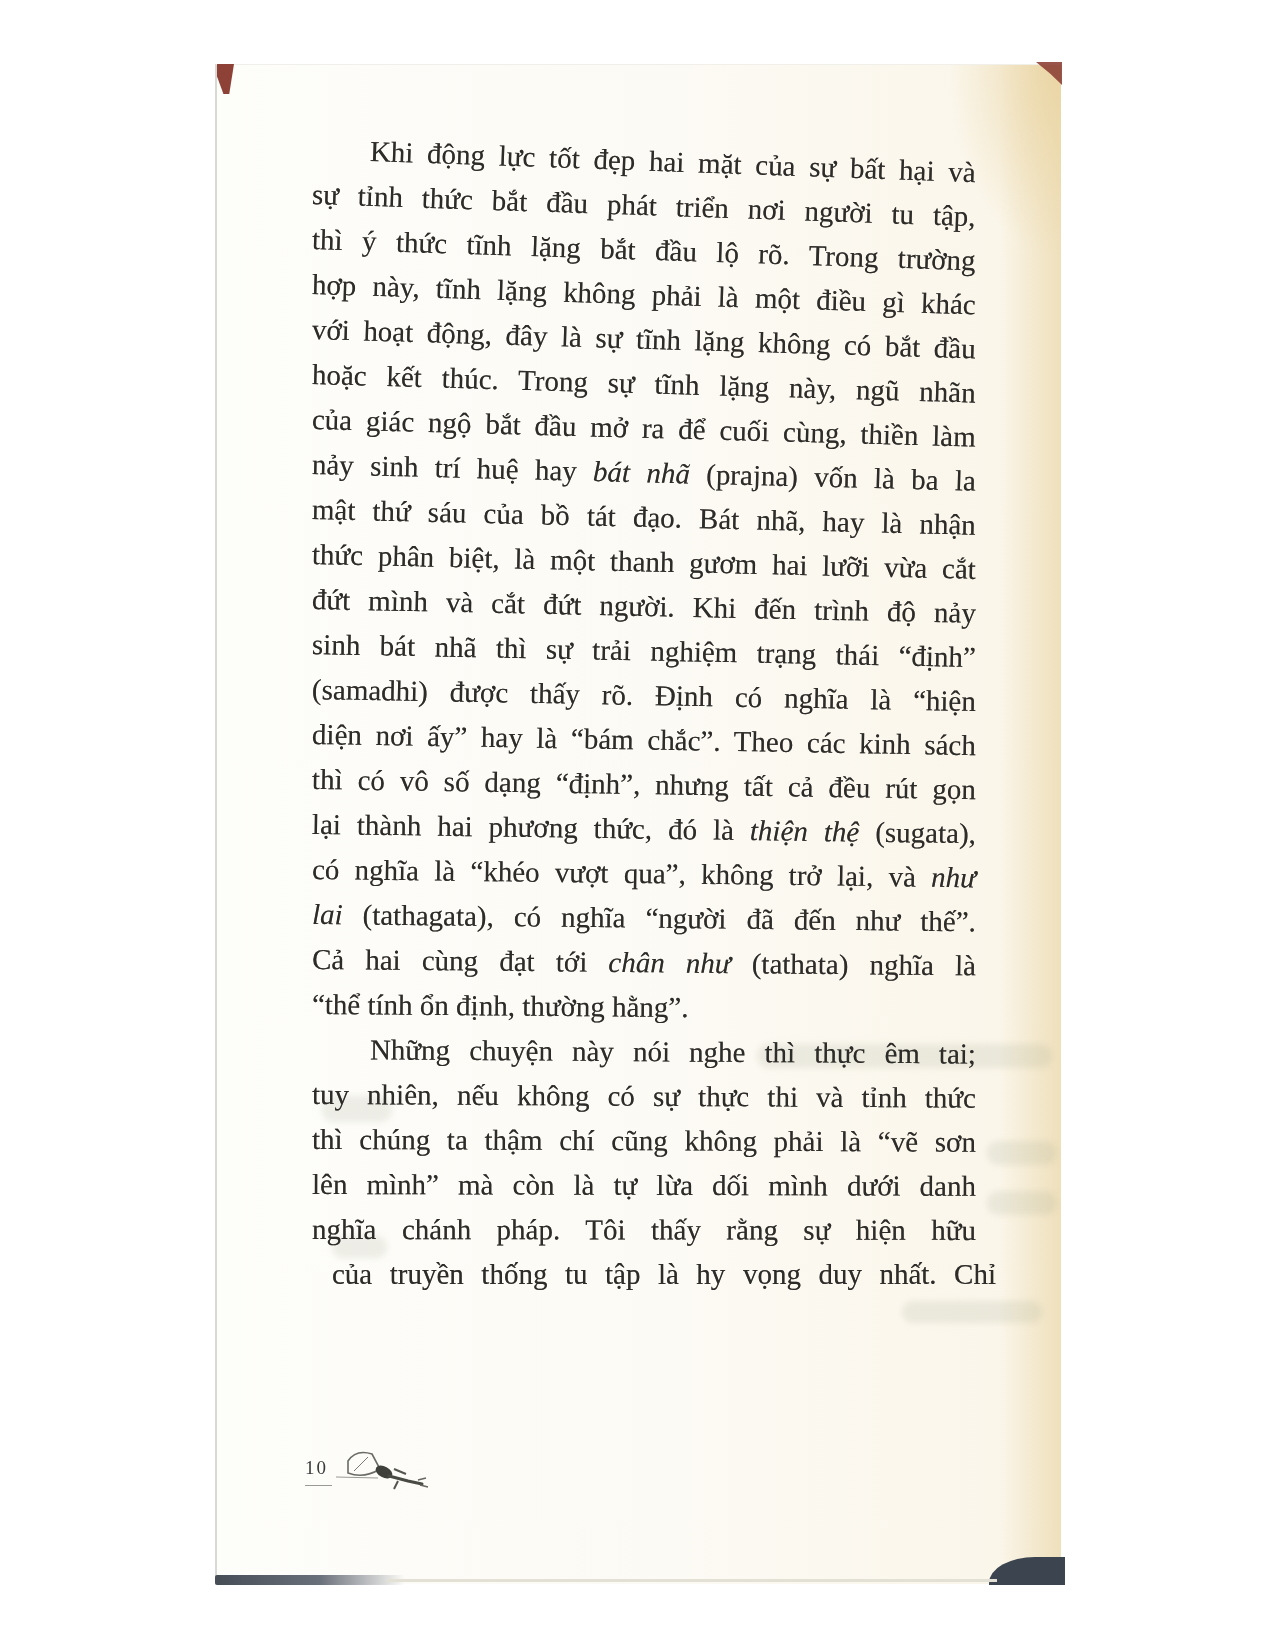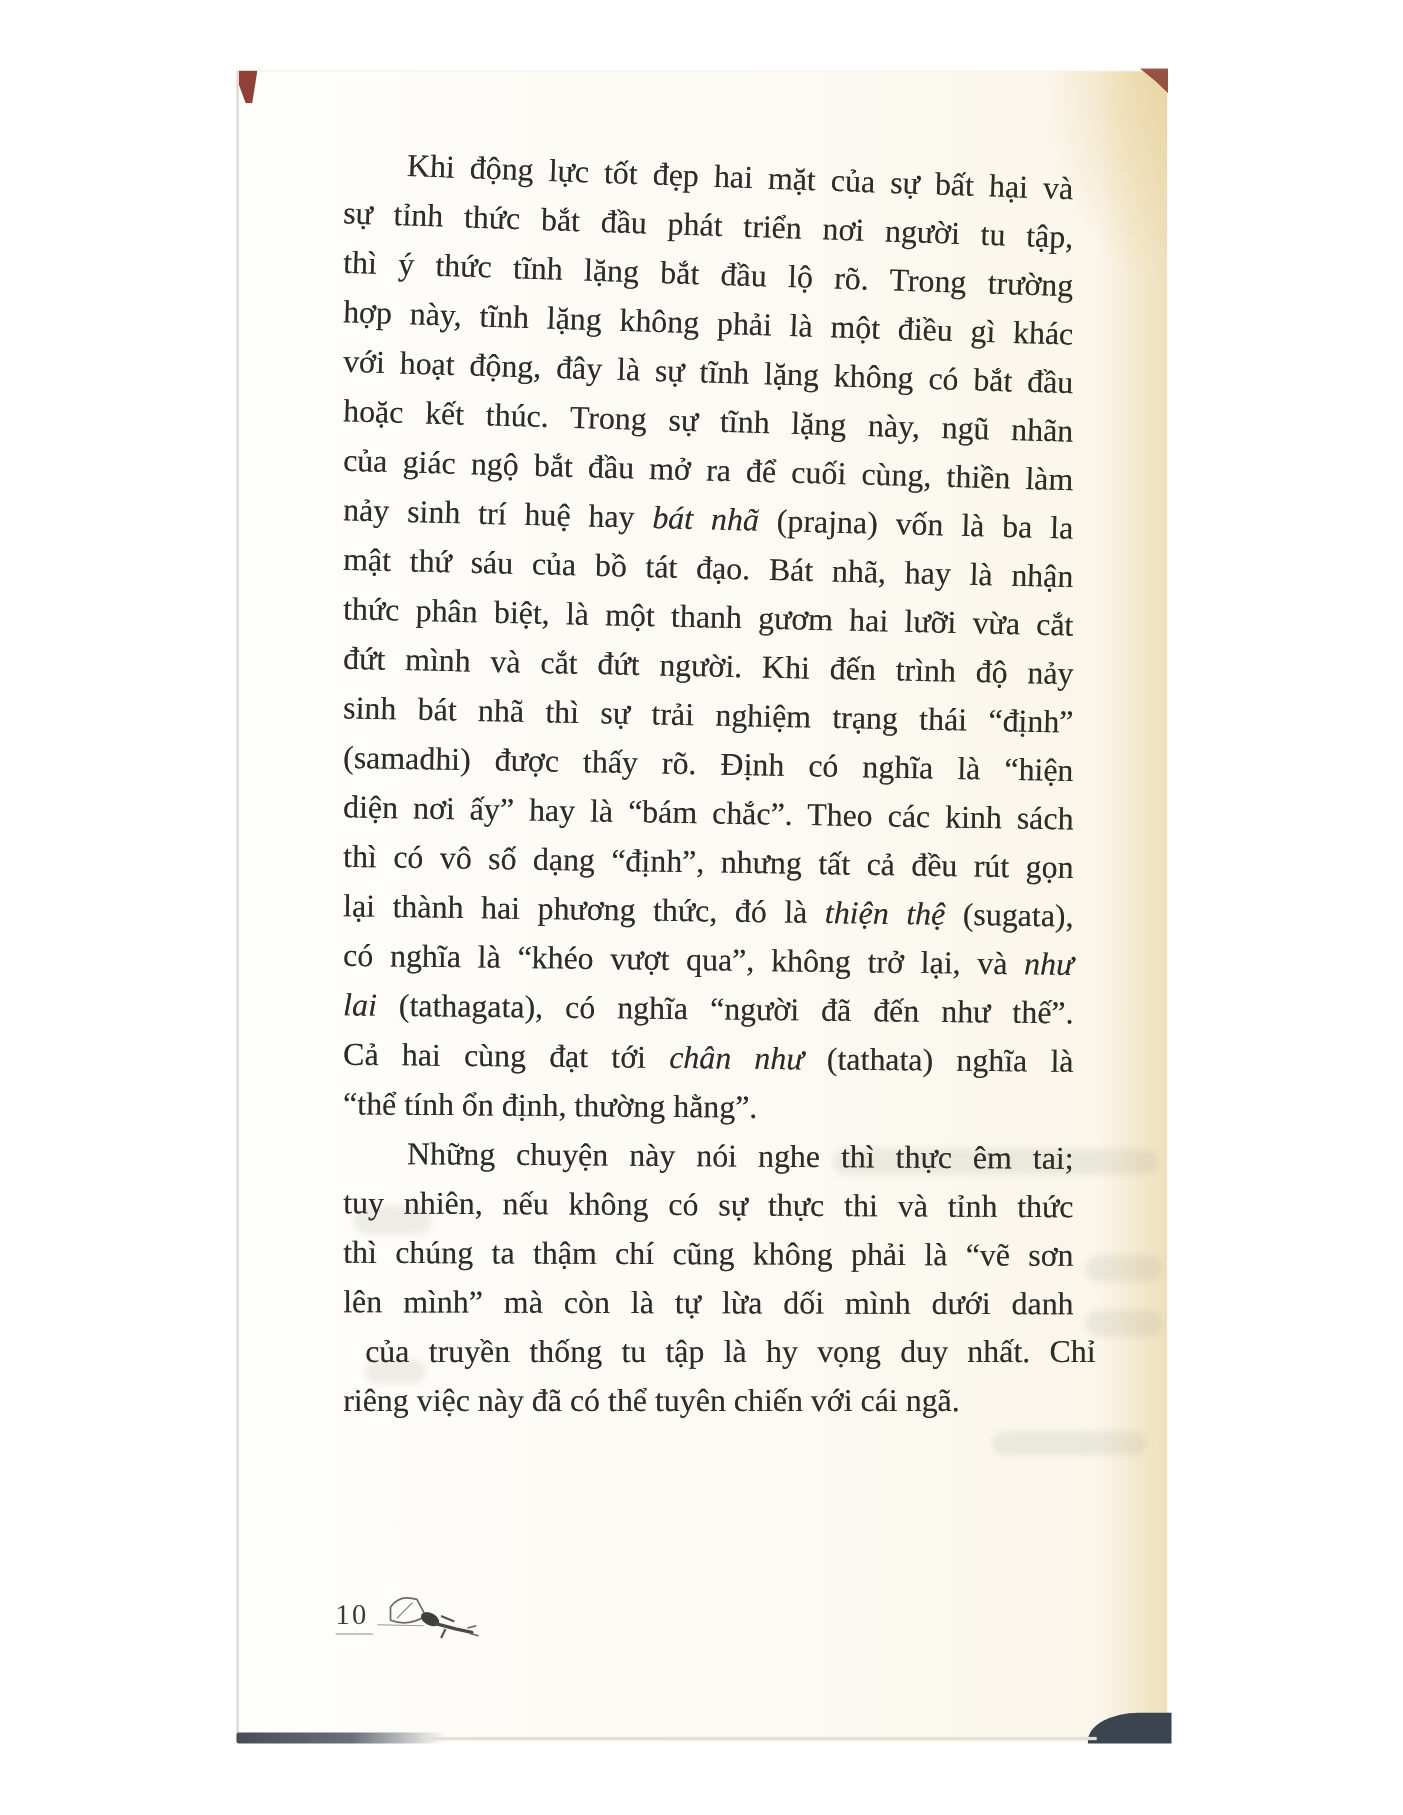--- a/index.html
+++ b/index.html
@@ -69,21 +69,21 @@
     background:rgba(140,150,120,0.14);
     filter:blur(3px);
     pointer-events:none;
   }
   .footer{
     position:absolute;left:88px;top:1388px;
     display:flex;align-items:flex-start;
     color:#3a3a3a;
   }
   .pagenum{
-    font-size:26px;line-height:30px;letter-spacing:2px;
+    font-size:19px;line-height:30px;letter-spacing:2px;
     border-bottom:1px solid #9a9a94;
     padding:0 4px 2px 0;
   }
   .doodle{margin-left:2px;margin-top:-6px;}
   .shadow-bl{
     position:absolute;left:-2px;top:1510px;width:190px;height:10px;
     background:linear-gradient(to right,#474d55,#6a707a 55%, rgba(106,112,122,0));
     border-radius:2px;
   }
   .shadow-br{
@@ -133,22 +133,22 @@
         <div class="line" style="transform: rotate(0.88deg);"><span>thì có vô số dạng “định”, nhưng tất cả đều rút gọn</span></div>
         <div class="line" style="transform: rotate(0.8deg);"><span>lại thành hai phương thức, đó là </span><span class="it">thiện thệ</span><span> (sugata),</span></div>
         <div class="line" style="transform: rotate(0.72deg);"><span>có nghĩa là “khéo vượt qua”, không trở lại, và </span><span class="it">như</span></div>
         <div class="line" style="transform: rotate(0.64deg);"><span class="it">lai</span><span> (tathagata), có nghĩa “người đã đến như thế”.</span></div>
         <div class="line" style="transform: rotate(0.56deg);"><span>Cả hai cùng đạt tới </span><span class="it">chân như</span><span> (tathata) nghĩa là</span></div>
         <div class="line noj" style="transform: rotate(0.48deg);"><span>“thể tính ổn định, thường hằng”.</span></div>
         <div class="line indent" style="transform: rotate(0.4deg);"><span>Những chuyện này nói nghe thì thực êm tai;</span></div>
         <div class="line" style="transform: rotate(0.32deg);"><span>tuy nhiên, nếu không có sự thực thi và tỉnh thức</span></div>
         <div class="line" style="transform: rotate(0.24deg);"><span>thì chúng ta thậm chí cũng không phải là “vẽ sơn</span></div>
         <div class="line" style="transform: rotate(0.16deg);"><span>lên mình” mà còn là tự lừa dối mình dưới danh</span></div>
+        <div class="line" style="transform: rotate(0.08deg);"><span>nghĩa chánh pháp. Tôi thấy rằng sự hiện hữu</span></div>
         <div class="line" style="transform: rotate(0deg); margin-left: 20px;"><span>của truyền thống tu tập là hy vọng duy nhất. Chỉ</span></div>
-        <div class="line noj" style="transform: rotate(0deg);"><span>riêng việc này đã có thể tuyên chiến với cái ngã.</span></div>
       </div>
 
     <div class="footer">
       <span class="pagenum">10</span>
       <svg class="doodle" width="100" height="48" viewBox="0 0 100 48">
         <path d="M14 14 Q22 2 38 7 L46 22 Q30 32 14 26 Z" fill="none" stroke="#6b6b66" stroke-width="1.6"></path>
         <path d="M20 24 L34 10" fill="none" stroke="#7a7a74" stroke-width="1"></path>
         <ellipse cx="50" cy="25" rx="9" ry="5.5" fill="#3f3f3b" transform="rotate(28 50 25)"></ellipse>
         <path d="M55 29 L74 34 L88 37" fill="none" stroke="#4a4a45" stroke-width="3" stroke-linecap="round"></path>
         <path d="M60 22 L72 27 M64 34 L60 42" fill="none" stroke="#55554f" stroke-width="2"></path>

